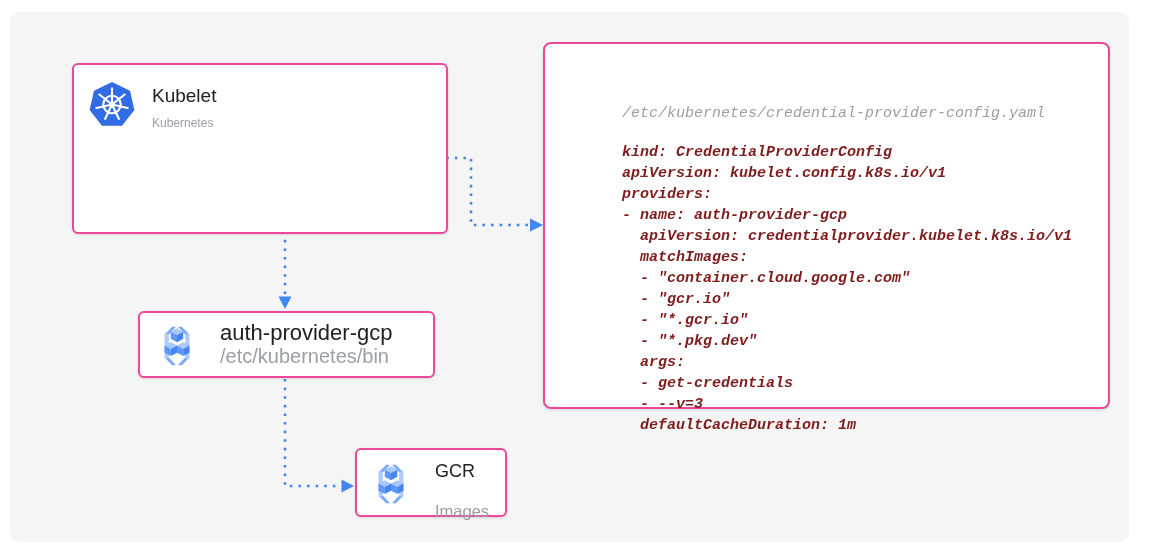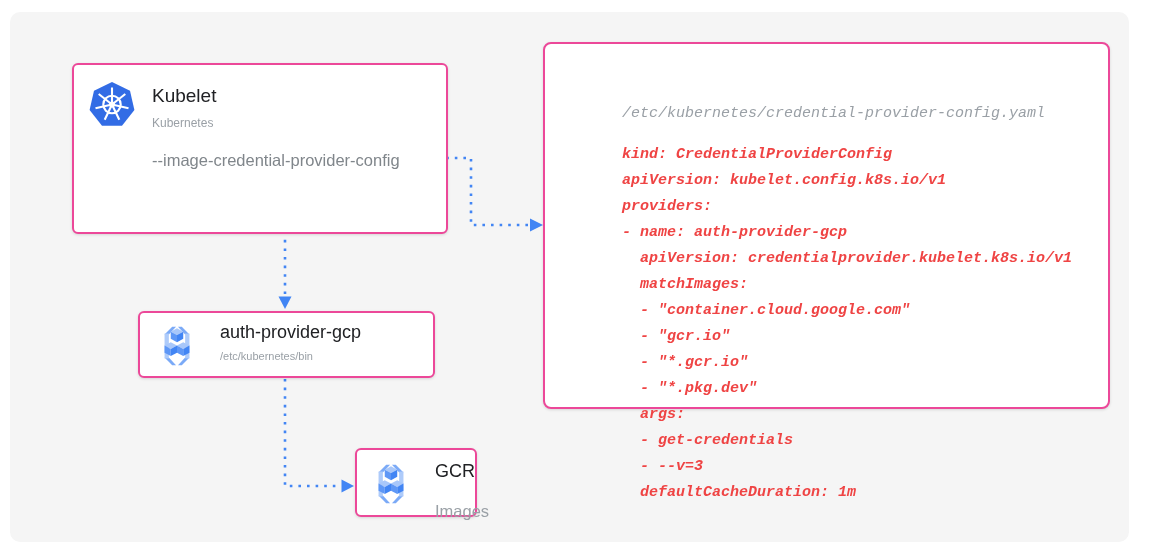--- a/index.html
+++ b/index.html
@@ -16,52 +16,52 @@
   .arrows { position:absolute; left:0; top:0; width:1150px; height:556px; pointer-events:none; }
 
   .card {
     position:absolute; background:#ffffff;
     border:2px solid #ec4899; border-radius:6px;
     box-shadow:0 1px 3px rgba(0,0,0,0.13);
     box-sizing:border-box;
   }
   .card-kubelet { left:72px; top:63px; width:376px; height:171px; }
   .card-auth    { left:138px; top:311px; width:297px; height:67px; }
-  .card-gcr     { left:355px; top:448px; width:122px; height:69px; }
+  .card-gcr     { left:355px; top:448px; width:152px; height:69px; }
   .card-code    { left:543px; top:42px; width:567px; height:367px; border-radius:8px; }
 
   .icon-abs { position:absolute; }
   .k8s-icon  { left:13px; top:15px; }
   .auth-icon { left:14px; top:10px; }
   .gcr-icon  { left:11px; top:11px; }
 
   .head-block { position:absolute; left:78px; top:19px; }
   .card-title { font-size:19px; line-height:24px; color:#202124; }
   .card-sub   { font-size:12px; line-height:24px; color:#9aa0a6; margin-top:3px; }
 
   .card-auth .head-block { left:80px; top:8px; }
-  .card-auth .card-title { font-size:18px; line-height:23px;text-align:right; }
-  .card-auth .card-sub   { font-size:11px; line-height:22px; margin-top:1px; }
+  .card-auth .card-title { font-size:22px; line-height:23px;text-align:right; }
+  .card-auth .card-sub   { font-size:20px; line-height:22px; margin-top:1px; }
 
   .card-gcr .head-block { left:78px; top:10px; }
   .card-gcr .card-title { font-size:18px; line-height:23px; }
   .card-gcr .card-sub   { font-size:16.5px; line-height:22px; margin-top:17px; }
 
   .flags { position:absolute; left:78px; top:82px; }
   .flag-line { font-size:16.5px; line-height:26px; color:#80868b; white-space:nowrap; }
 
   .code-path {
     position:absolute; left:77px; top:59px; margin:0;
     font-family:"Liberation Mono", monospace; font-style:italic;
     font-size:15px; line-height:21px; color:#9aa0a6; white-space:pre;
   }
   .code-body {
     position:absolute; left:77px; top:98px; margin:0;
     font-family:"Liberation Mono", monospace; font-style:italic; font-weight:bold;
-    font-size:15px; line-height:26px; color:#ef4444; white-space:pre;
+    font-size:15px; line-height:21px; color:#7f1d1d; white-space:pre;
   }
 </style>
 </head>
 <body>
 
 <div class="stage">
   <div class="canvas"></div>
 
   <svg class="arrows" viewBox="0 0 1150 556">
     <g stroke="#4285f4" stroke-width="2.6" stroke-dasharray="2.6 6" fill="none">
@@ -89,21 +89,20 @@
         <line x1="25" y1="24.5" x2="8.5" y2="28.3"></line>
         <line x1="25" y1="24.5" x2="11.7" y2="14"></line>
       </g>
       <circle cx="25" cy="24.5" r="3" fill="#ffffff"></circle>
     </svg>
     <div class="head-block">
       <div class="card-title">Kubelet</div>
       <div class="card-sub">Kubernetes</div>
     </div>
     <div class="flags">
-      <div class="flag-line">--image-credential-provider-config</div>
     </div>
   </div>
 
   <div class="card card-code">
     <pre class="code-path">/etc/kubernetes/credential-provider-config.yaml</pre>
     <pre class="code-body">kind: CredentialProviderConfig
 apiVersion: kubelet.config.k8s.io/v1
 providers:
 - name: auth-provider-gcp
   apiVersion: credentialprovider.kubelet.k8s.io/v1

